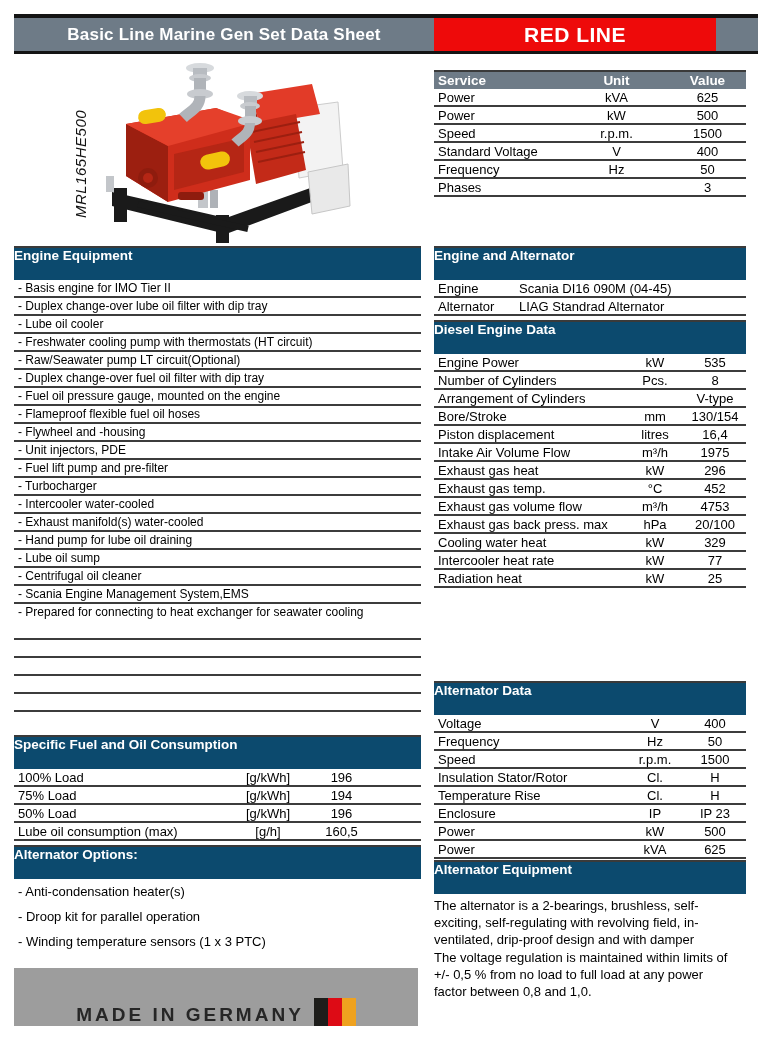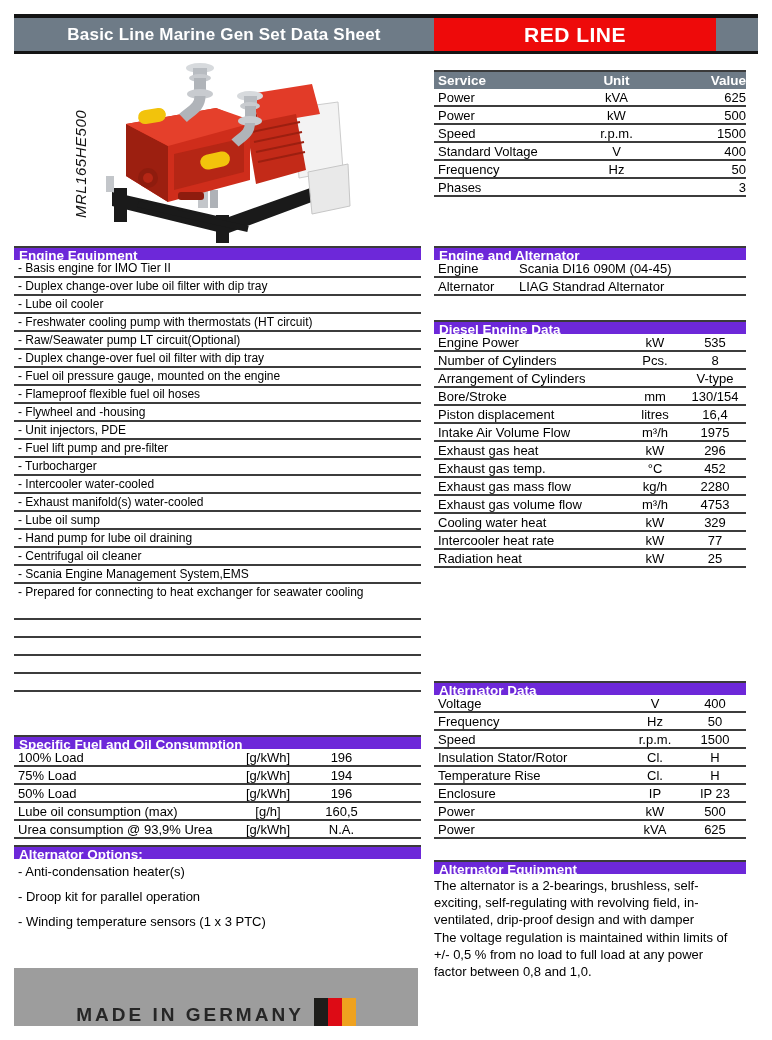--- a/index.html
+++ b/index.html
@@ -29,34 +29,34 @@
   .model-label {
     position:absolute; left:72px; top:218px; transform:rotate(-90deg);
     transform-origin:top left; font-style:italic; font-size:15px;
     letter-spacing:0.5px; color:#111; white-space:nowrap;
   }
   .gen-image { position:absolute; left:98px; top:58px; }
 
   
   .sec { position:absolute; }
   .sec-h {
-    height:14px; background:#6d28d9; border-top:2px solid #3a3a3a;
+    height:34px; background:#0c4a6e; border-top:2px solid #3a3a3a;
     color:#fff; font-weight:bold; font-size:13.5px; line-height:15px;
-    padding-left:5px; white-space:nowrap;
+    white-space:nowrap;
   }
   .row {
     display:flex; align-items:center; height:18px;
     border-bottom:2px solid #3c3c3c; font-size:13px; white-space:nowrap;
   }
   .lab { padding-left:4px; overflow:visible; }
 
   
   .svc .lab { width:130px; }
   .svc .unit { flex:1; text-align:center; }
-  .svc .val { width:77px; text-align:right; }
+  .svc .val { width:77px; text-align:center; }
   .svc-h {
     display:flex; align-items:center; height:19px; background:#6e7b87;
     border-top:2px solid #3a3a3a; color:#fff; font-weight:bold; font-size:13.5px;
   }
 
   
   .r3 .lab { flex:1; }
   .r3 .unit { width:58px; text-align:center; }
   .r3 .val { width:62px; text-align:center; }
 
@@ -210,22 +210,22 @@
     <div class="eq">- Raw/Seawater pump LT circuit(Optional)</div>
     <div class="eq">- Duplex change-over fuel oil filter with dip tray</div>
     <div class="eq">- Fuel oil pressure gauge, mounted on the engine</div>
     <div class="eq">- Flameproof flexible fuel oil hoses</div>
     <div class="eq">- Flywheel and -housing</div>
     <div class="eq">- Unit injectors, PDE</div>
     <div class="eq">- Fuel lift pump and pre-filter</div>
     <div class="eq">- Turbocharger</div>
     <div class="eq">- Intercooler water-cooled</div>
     <div class="eq">- Exhaust manifold(s) water-cooled</div>
+    <div class="eq">- Hand pump for lube oil draining</div>
     <div class="eq">- Lube oil sump</div>
-    <div class="eq">- Hand pump for lube oil draining</div>
     <div class="eq">- Centrifugal oil cleaner</div>
     <div class="eq">- Scania Engine Management System,EMS</div>
     <div class="eq nb">- Prepared for connecting to heat exchanger for seawater cooling</div>
     <div class="eq empty"></div>
     <div class="eq empty"></div>
     <div class="eq empty"></div>
     <div class="eq empty"></div>
     <div class="eq empty"></div>
   </div>
 
@@ -318,28 +318,28 @@
         <div class="lab">Exhaust gas heat</div>
         <div class="unit">kW</div>
         <div class="val">296</div>
       </div>
     <div class="row">
         <div class="lab">Exhaust gas temp.</div>
         <div class="unit">°C</div>
         <div class="val">452</div>
       </div>
     <div class="row">
-        <div class="lab">Exhaust gas mass flow</div>
-        <div class="unit">kg/h</div>
-        <div class="val">2280</div>
-      </div>
-    <div class="row">
         <div class="lab">Exhaust gas volume flow</div>
         <div class="unit">m³/h</div>
         <div class="val">4753</div>
+      </div>
+    <div class="row">
+        <div class="lab">Exhaust gas back press. max</div>
+        <div class="unit">hPa</div>
+        <div class="val">20/100</div>
       </div>
     <div class="row">
         <div class="lab">Cooling water heat</div>
         <div class="unit">kW</div>
         <div class="val">329</div>
       </div>
     <div class="row">
         <div class="lab">Intercooler heat rate</div>
         <div class="unit">kW</div>
         <div class="val">77</div>

